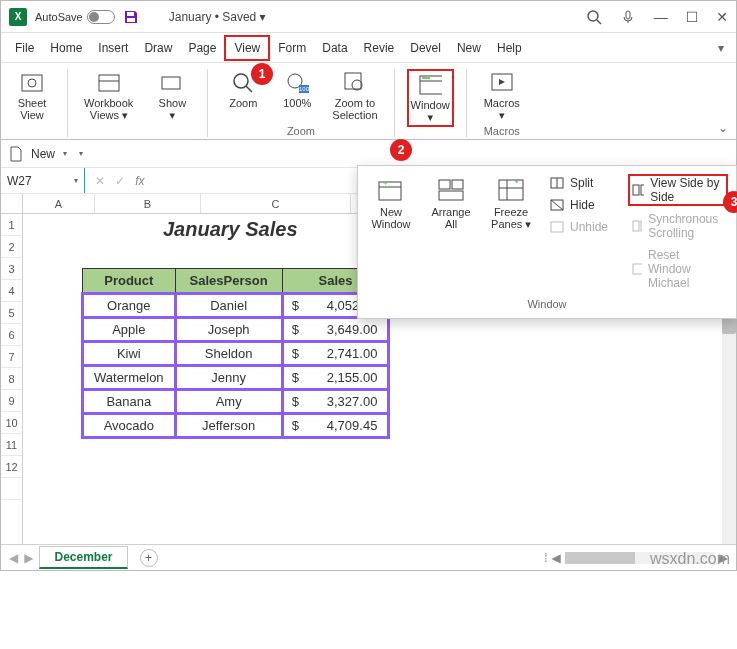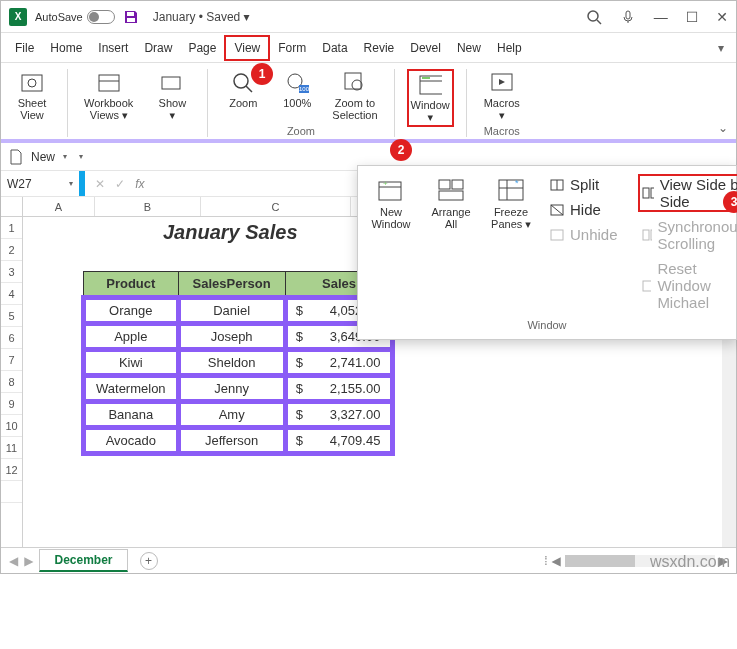--- a/index.html
+++ b/index.html
@@ -3,68 +3,68 @@
 <meta charset="utf-8">
 <style>
 * { box-sizing: border-box; margin: 0; padding: 0; }
 body { font-family: "Segoe UI", Arial, sans-serif; font-size: 12px; color: #333; background: #fff; width: 737px; }
 .titlebar { display: flex; align-items: center; height: 32px; padding: 0 8px; border-bottom: 1px solid #e0e0e0; gap: 8px; }
 .xl-logo { width: 18px; height: 18px; background: #107c41; color: #fff; display: flex; align-items: center; justify-content: center; font-size: 10px; font-weight: bold; border-radius: 2px; }
 .autosave { display: flex; align-items: center; gap: 4px; font-size: 11px; }
 .toggle { width: 28px; height: 14px; border: 1px solid #888; border-radius: 7px; position: relative; background: #fff; }
 .toggle::after { content: ""; position: absolute; left: 1px; top: 1px; width: 10px; height: 10px; background: #888; border-radius: 50%; }
 .save-icon { width: 16px; height: 16px; color: #7719aa; }
-.doc-title { font-size: 12px; color: #444; margin-left: 6px; text-align: right; }
+.doc-title { font-size: 12px; color: #444; margin-left: 22px; text-align: right; }
 .win-controls { margin-left: auto; display: flex; gap: 18px; align-items: center; color: #555; font-size: 14px; }
 .win-controls span { cursor: default; }
 .menubar { display: flex; align-items: center; height: 30px; padding: 0 6px; gap: 0; border-bottom: 1px solid #e0e0e0; font-size: 12px; }
 .menubar div { padding: 4px 8px; }
 .menubar .active { border: 2px solid #e02020; }
-.ribbon { display: flex; align-items: flex-start; padding: 6px 8px 2px 8px; border-bottom: 4px solid #c4b5fd; gap: 12px; position: relative; }
+.ribbon { display: flex; align-items: flex-start; padding: 6px 8px 2px 8px; border-bottom: 1px solid #c4b5fd; gap: 12px; position: relative; }
 .ribbon-btn { display: flex; flex-direction: column; align-items: center; gap: 2px; padding: 2px 4px; min-width: 46px; }
 .ribbon-btn .ic { width: 24px; height: 24px; display: flex; align-items: center; justify-content: center; }
 .ribbon-btn .lbl { font-size: 11px; text-align: center; line-height: 12px; }
 .ribbon-sep { width: 1px; background: #d8d8d8; align-self: stretch; }
 .group-label { font-size: 11px; color: #666; text-align: center; margin-top: 2px; }
 .window-btn { border: 2px solid #e02020; padding: 2px 2px; }
 .ribbon-collapse { position: absolute; right: 8px; bottom: 4px; color: #666; }
 .qat { display: flex; align-items: center; height: 28px; padding: 0 8px; gap: 8px; border-bottom: 1px solid #e5e5e5; font-size: 12px; }
 .namebox-row { display: flex; align-items: center; height: 26px; border-bottom: 1px solid #e5e5e5; }
-.namebox { width: 84px; border-right: 6px solid #0ea5e9; padding: 0 6px; font-size: 12px; display: flex; align-items: center; justify-content: space-between; height: 100%; }
+.namebox { width: 84px; border-right: 1px solid #0ea5e9; padding: 0 6px; font-size: 12px; display: flex; align-items: center; justify-content: space-between; height: 100%; }
 .fx-area { display: flex; align-items: center; gap: 10px; padding: 0 10px; color: #888; }
 .fx-area .fx { font-style: italic; }
 .colhdr { display: flex; height: 20px; border-bottom: 1px solid #d0d0d0; font-size: 11px; color: #555; }
 .colhdr .corner { width: 22px; border-right: 1px solid #d0d0d0; }
 .colhdr .ch { border-right: 1px solid #e0e0e0; text-align: center; line-height: 20px; }
 .sheet-area { display: flex; position: relative; }
 .rowhdrs { width: 22px; border-right: 1px solid #d0d0d0; }
 .rowhdrs div { height: 22px; border-bottom: 1px solid #e8e8e8; font-size: 11px; color: #555; text-align: center; line-height: 22px; }
 .cells { position: relative; flex: 1; background: #fff; }
 .sheet-title { position: absolute; left: 140px; top: 4px; font-size: 20px; font-weight: bold; font-style: italic; }
 .data-table { position: absolute; left: 58px; top: 54px; border-collapse: collapse; font-size: 13px; }
 .data-table th { background: #a9d08e; border: 1px solid #333; padding: 4px 14px; font-weight: bold; }
-.data-table td { border: 5px solid #8b5cf6; padding: 3px 10px; text-align: center; }
+.data-table td { border: 3px solid #8b5cf6; padding: 3px 10px; text-align: center; }
 .data-table td.dollar { text-align: left; width: 18px; padding-left: 8px; border-right: none; }
 .data-table td.amt { text-align: right; padding-right: 10px; border-left: none; width: 80px; }
 .vscroll { position: absolute; right: 0; top: 0; width: 14px; height: 100%; background: #f0f0f0; }
 .vscroll-thumb { position: absolute; top: 0; width: 100%; height: 120px; background: #c0c0c0; border-radius: 2px; }
 .tabs-row { display: flex; align-items: center; height: 26px; border-top: 1px solid #d0d0d0; padding: 0 8px; gap: 6px; font-size: 12px; }
 .tabs-row .tab { padding: 3px 14px; background: #fff; border: 1px solid #c8c8c8; border-bottom: 2px solid #107c41; font-weight: bold; color: #107c41; }
 .tabs-row .addtab { width: 18px; height: 18px; border: 1px solid #bbb; border-radius: 50%; display: flex; align-items: center; justify-content: center; color: #666; margin-left: 6px; }
 .tabs-row .hscroll { margin-left: auto; display: flex; align-items: center; gap: 4px; }
 .tabs-row .hscroll .track { width: 150px; height: 12px; background: #f0f0f0; position: relative; }
 .tabs-row .hscroll .thumb { position: absolute; left: 0; width: 70px; height: 100%; background: #c8c8c8; }
 .watermark { position: absolute; right: 6px; bottom: 2px; font-size: 16px; color: #999; margin-top: 28px; }
 
 .dropdown { position: absolute; left: 356px; top: 164px; width: 380px; background: #fff; border: 1px solid #ccc; box-shadow: 0 4px 12px rgba(0,0,0,0.2); padding: 8px; z-index: 50; }
 .dd-row { display: flex; gap: 10px; }
 .dd-btn { display: flex; flex-direction: column; align-items: center; gap: 2px; padding: 2px; min-width: 50px; }
 .dd-btn .ic { width: 28px; height: 28px; display: flex; align-items: center; justify-content: center; }
 .dd-btn .lbl { font-size: 11px; text-align: center; line-height: 12px; }
-.dd-small { display: flex; align-items: center; gap: 6px; font-size: 15px; padding: 2px 4px; }
+.dd-small { display: flex; align-items: center; gap: 6px; font-size: 12px; padding: 2px 4px; }
 .dd-small.disabled { color: #aaa; }
 .dd-right { display: flex; flex-direction: column; gap: 4px; }
 .dd-side { border: 2px solid #e02020; padding: 0 2px; }
 .dd-label { text-align: center; font-size: 11px; color: #666; margin-top: 6px; }
 
 .badge { position: absolute; width: 22px; height: 22px; background: #e02020; color: #fff; border-radius: 50%; display: flex; align-items: center; justify-content: center; font-size: 12px; font-weight: bold; z-index: 60; }
 .chev { font-size: 8px; color: #666; }
 svg { display: block; }
 </style>
 </head>

